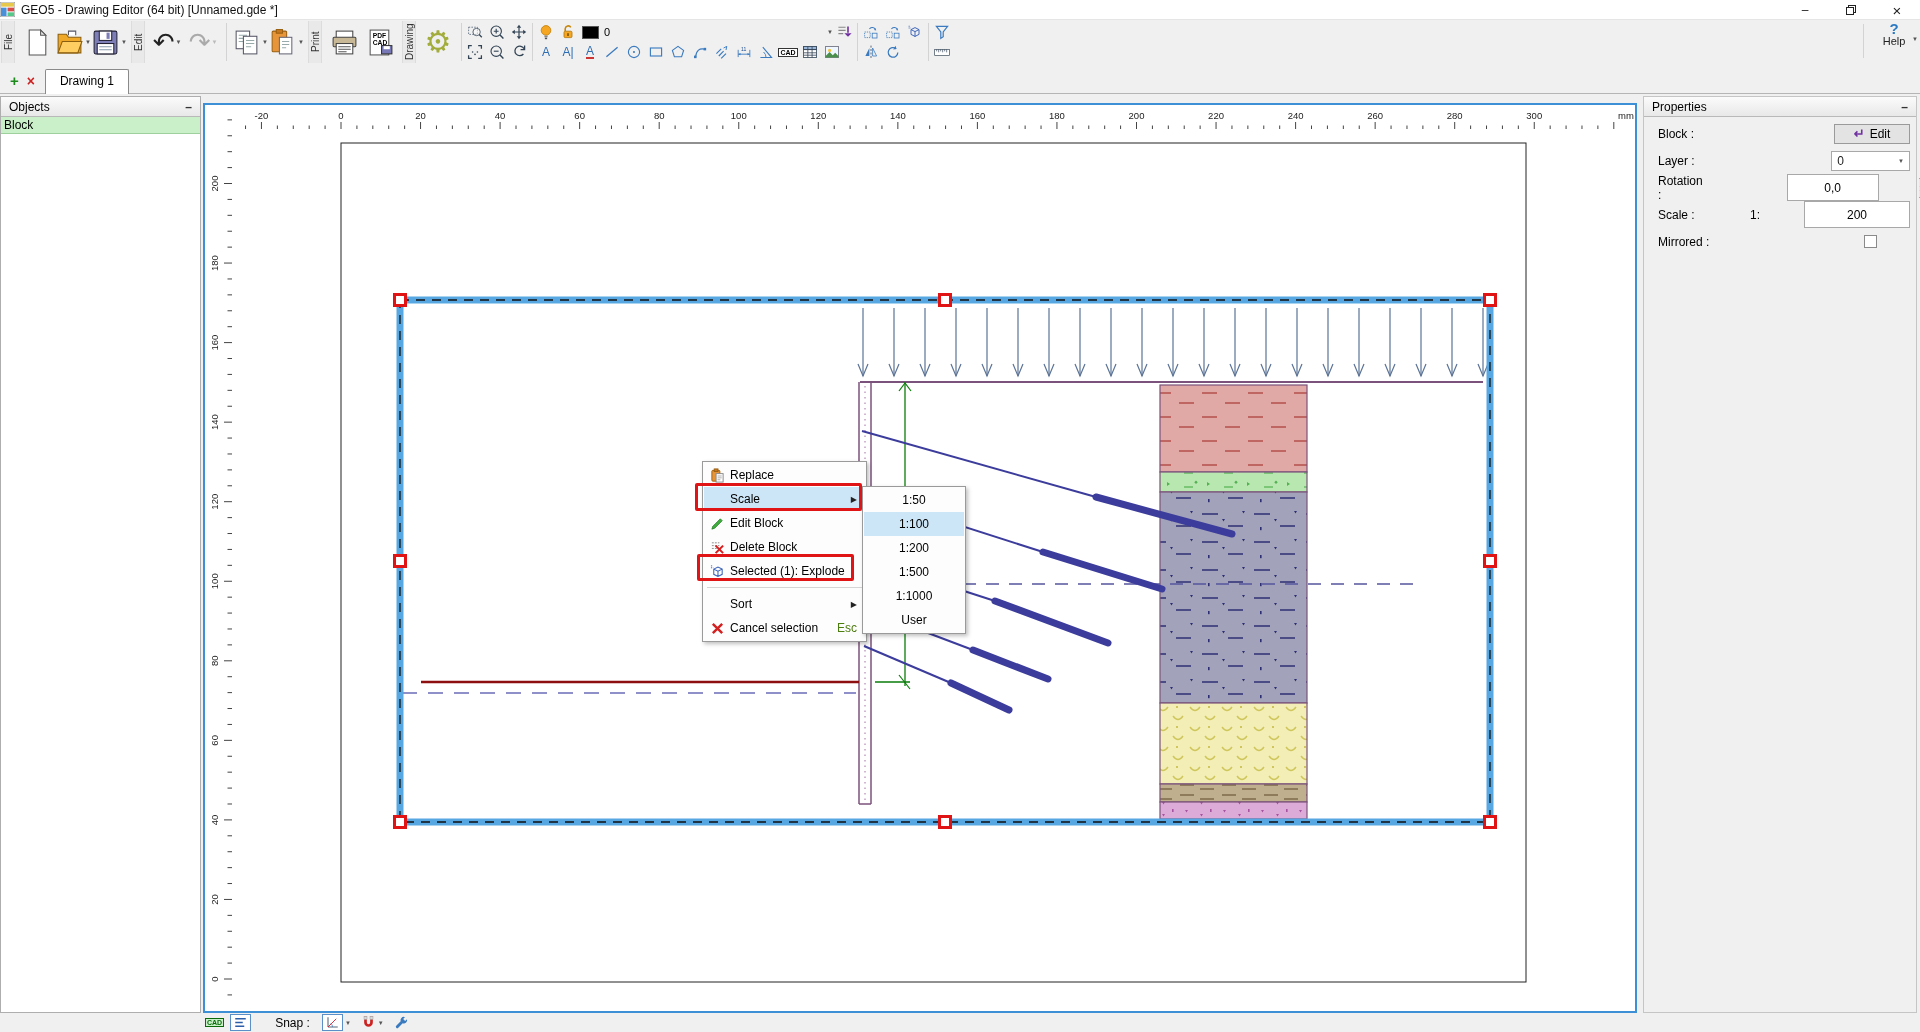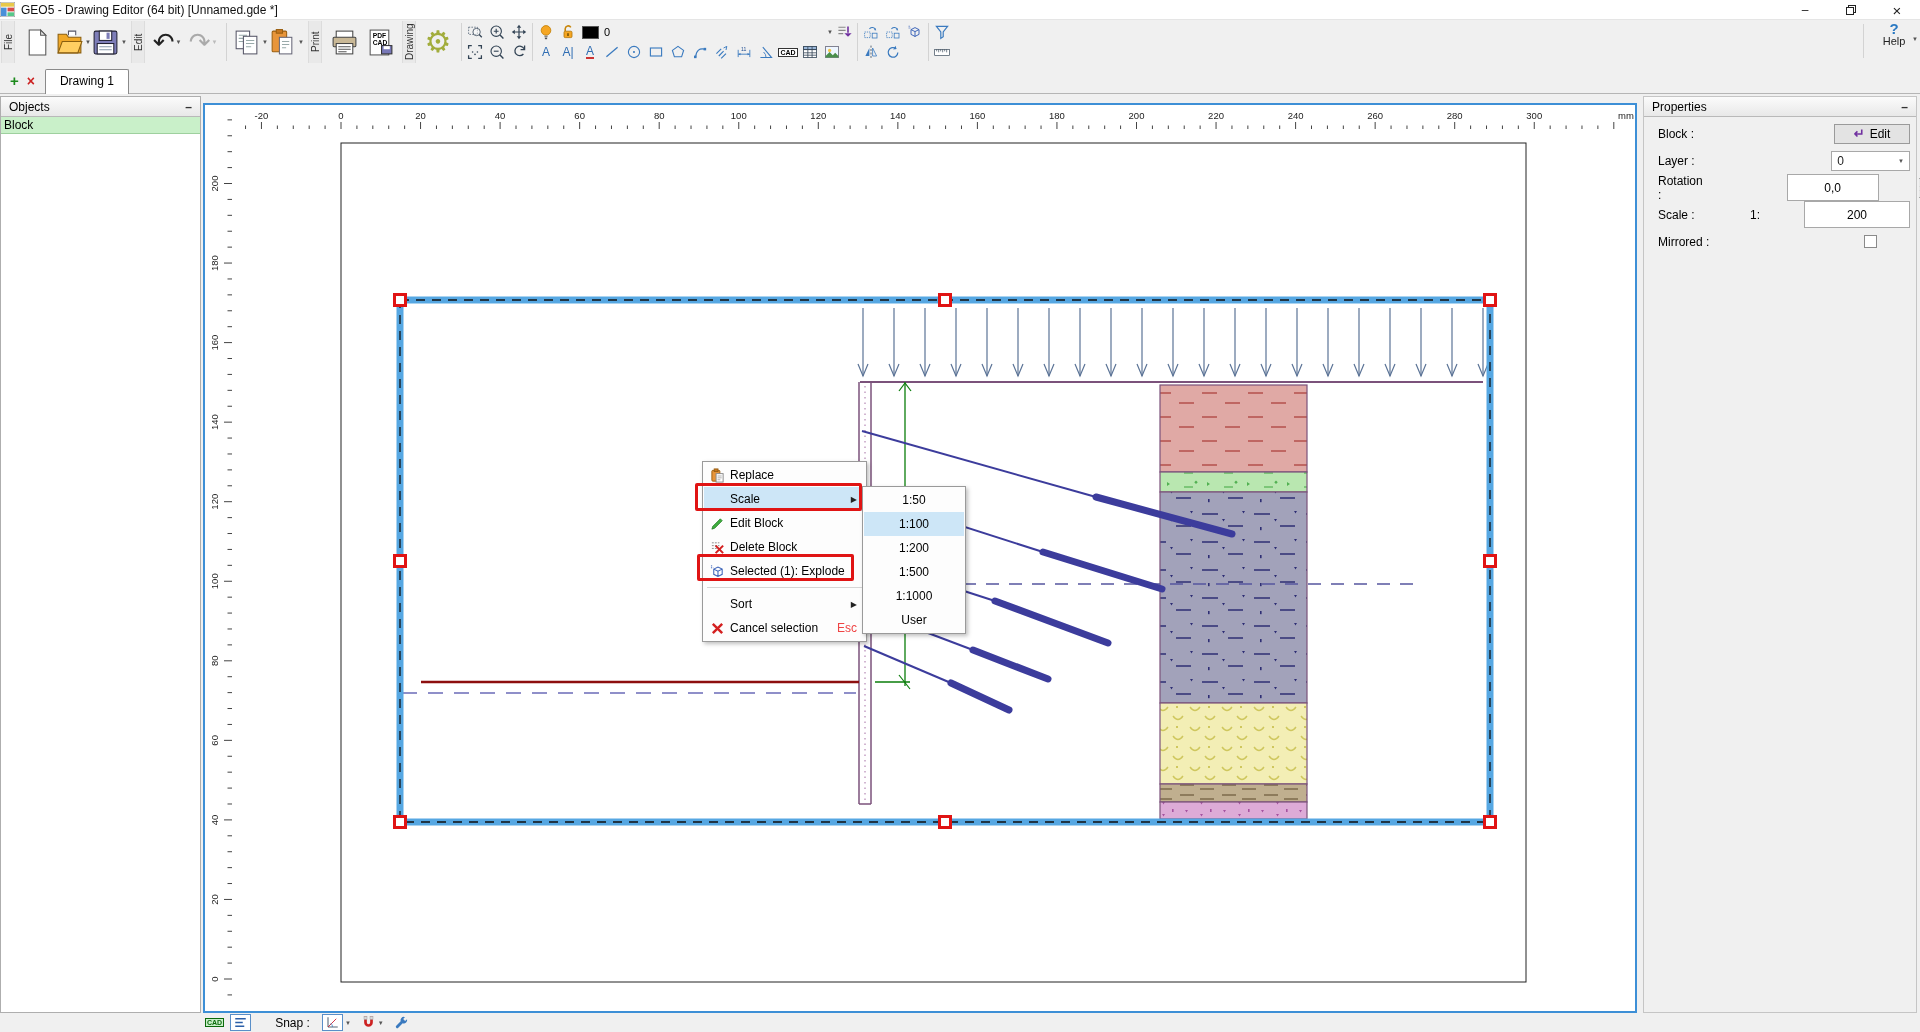--- a/index.html
+++ b/index.html
@@ -67,21 +67,21 @@
     border:2px solid #3d8fd6; background:#fff;padding-left:6px; }
   #drawing-svg { position:absolute; left:0; top:0; width:1430px; height:906px; }
 
   
   .menu { position:absolute; background:#fdfdfd; border:1px solid #9a9a9a;
     box-shadow:2px 2px 4px rgba(0,0,0,.25); z-index:20; padding:1px; }
   .mi { height:24px; display:flex; align-items:center; font-size:12px; position:relative; padding-right:8px; }
   .mi .mic { width:26px; display:flex; align-items:center; justify-content:center; }
   .mi .mic svg { width:15px; height:15px; }
   .mi .lbl { flex:1; }
-  .mi .sc { color:#ef4444; margin-left:10px; }
+  .mi .sc { color:#4d7c0f; margin-left:10px; }
   .mi .sub { font-size:8px; color:#222; margin-left:8px; }
   .mi.hl { background:#cde6f7; }
   .msep { height:1px; background:#d5d5d5; margin:4px 3px; }
   .smi { height:24px; line-height:24px; text-align:center; font-size:12px; }
   .smi.hl { background:#cde6f7; }
   .ann { position:absolute; border:3px solid #e01414; border-radius:2px; z-index:30; pointer-events:none; }
 
   
   #properties-panel { position:absolute; left:1643px; top:96px; width:274px; height:917px; background:#f0f0f0;
     border:1px solid #c5c5c5; }

